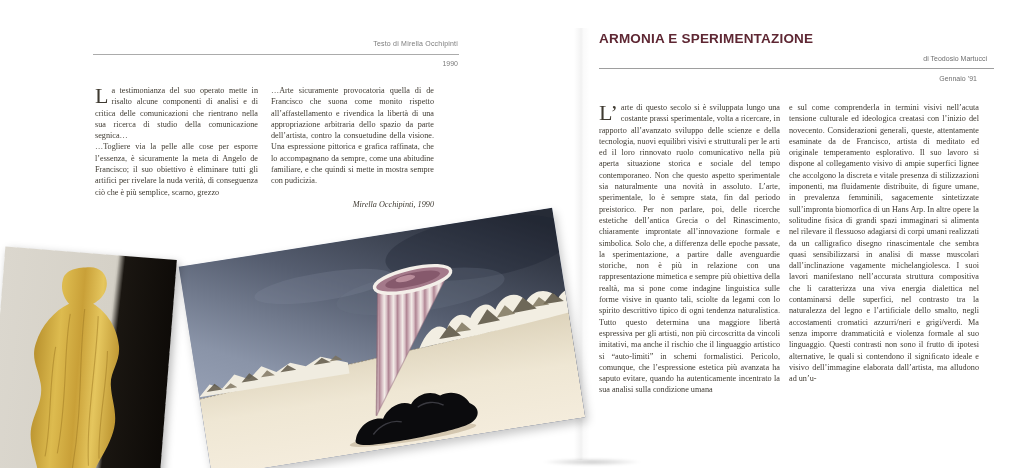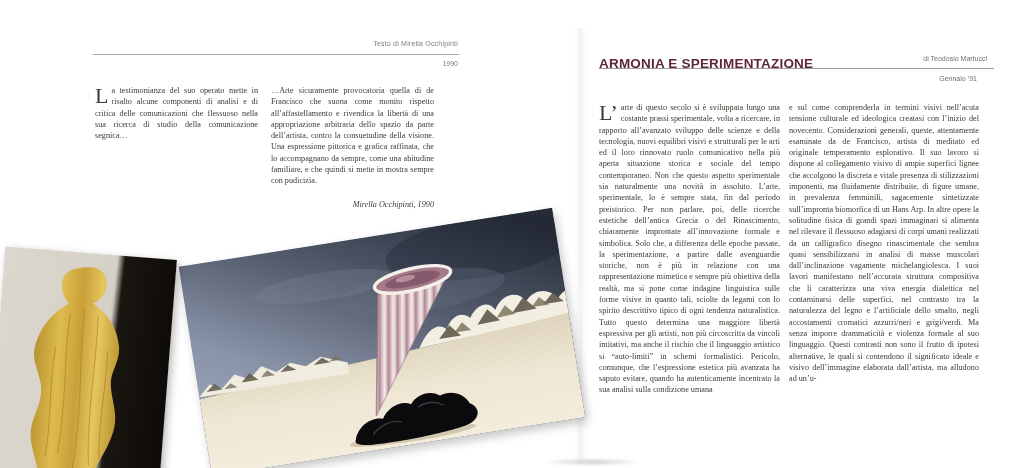--- a/index.html
+++ b/index.html
@@ -24,21 +24,21 @@
   .body-col{font-size:8.2px;line-height:11.3px;color:#3f3a31;text-align:justify;}
   .lp-col{width:163px;}
   .body-col p{margin:0;}
   .dc{float:left;font-size:22px;line-height:18px;padding:2px 3px 0 0;color:#3f3a31;}
   .signature{margin-top:12px !important;text-align:right;font-style:italic;}
 
   
   .rp-title{
     position:absolute;left:599px;top:31px;width:340px;
     font-family:"Liberation Sans",sans-serif;font-weight:bold;font-size:13.5px;
-    line-height:16.5px;color:#5e2733;letter-spacing:.2px;margin-top:25px;
+    line-height:16.5px;color:#5e2733;letter-spacing:.2px;
   }
   .rp-byline{
     position:absolute;right:37px;top:55px;
     font-family:"Liberation Sans",sans-serif;font-size:7px;color:#6f6f6f;
   }
   .rp-rule{position:absolute;left:599px;right:30px;top:68px;height:1px;background:#9e9e9e;}
   .rp-date{
     position:absolute;right:47px;top:75px;
     font-family:"Liberation Sans",sans-serif;font-size:7px;color:#6f6f6f;
   }
@@ -80,22 +80,23 @@
 
 <div data-name="gutter-shadow" class="gutter"></div>
 
 <div data-name="left-page-credit" class="lp-credit">Testo di Mirella Occhipinti</div>
 <div data-name="left-page-header-rule" class="lp-rule"></div>
 <div data-name="left-page-year" class="lp-year">1990</div>
 
 <div data-name="left-page-columns" class="lp-cols">
   <div data-name="left-column-1" class="body-col lp-col">
     <p data-name="paragraph">
-      <span class="dc" data-name="drop-cap">L</span><span data-name="paragraph-text">a testimonianza del suo operato mette in risalto alcune componenti di analisi e di critica delle comunicazioni che flessuoso nella sua ricerca di studio della comunicazione segnica…</span>
+      <span class="dc" data-name="drop-cap">L</span><span data-name="paragraph-text">a testimonianza del suo operato mette in risalto alcune componenti di analisi e di critica delle comunicazioni che rientrano nella sua ricerca di studio della comunicazione segnica…</span>
     </p>
+    <p data-name="paragraph">…Togliere via la pelle alle cose per esporre l’essenza, è sicuramente la meta di Angelo de Francisco; il suo obiettivo è eliminare tutti gli artifici per rivelare la nuda verità, di conseguenza ciò che è più semplice, scarno, grezzo</p>
   </div>
   <div data-name="left-column-2" class="body-col lp-col">
     <p data-name="paragraph">…Arte sicuramente provocatoria quella di de Francisco che suona come monito rispetto all’affastellamento e rivendica la libertà di una appropriazione arbitraria dello spazio da parte dell’artista, contro la consuetudine della visione. Una espressione pittorica e grafica raffinata, che lo accompagnano da sempre, come una abitudine familiare, e che quindi si mette in mostra sempre con pudicizia.</p>
     <p data-name="signature" class="signature">Mirella Occhipinti, 1990</p>
   </div>
 </div>
 
 <div data-name="article-title" class="rp-title">
   <div data-name="article-title-line1">ARMONIA E SPERIMENTAZIONE</div>
 </div>

